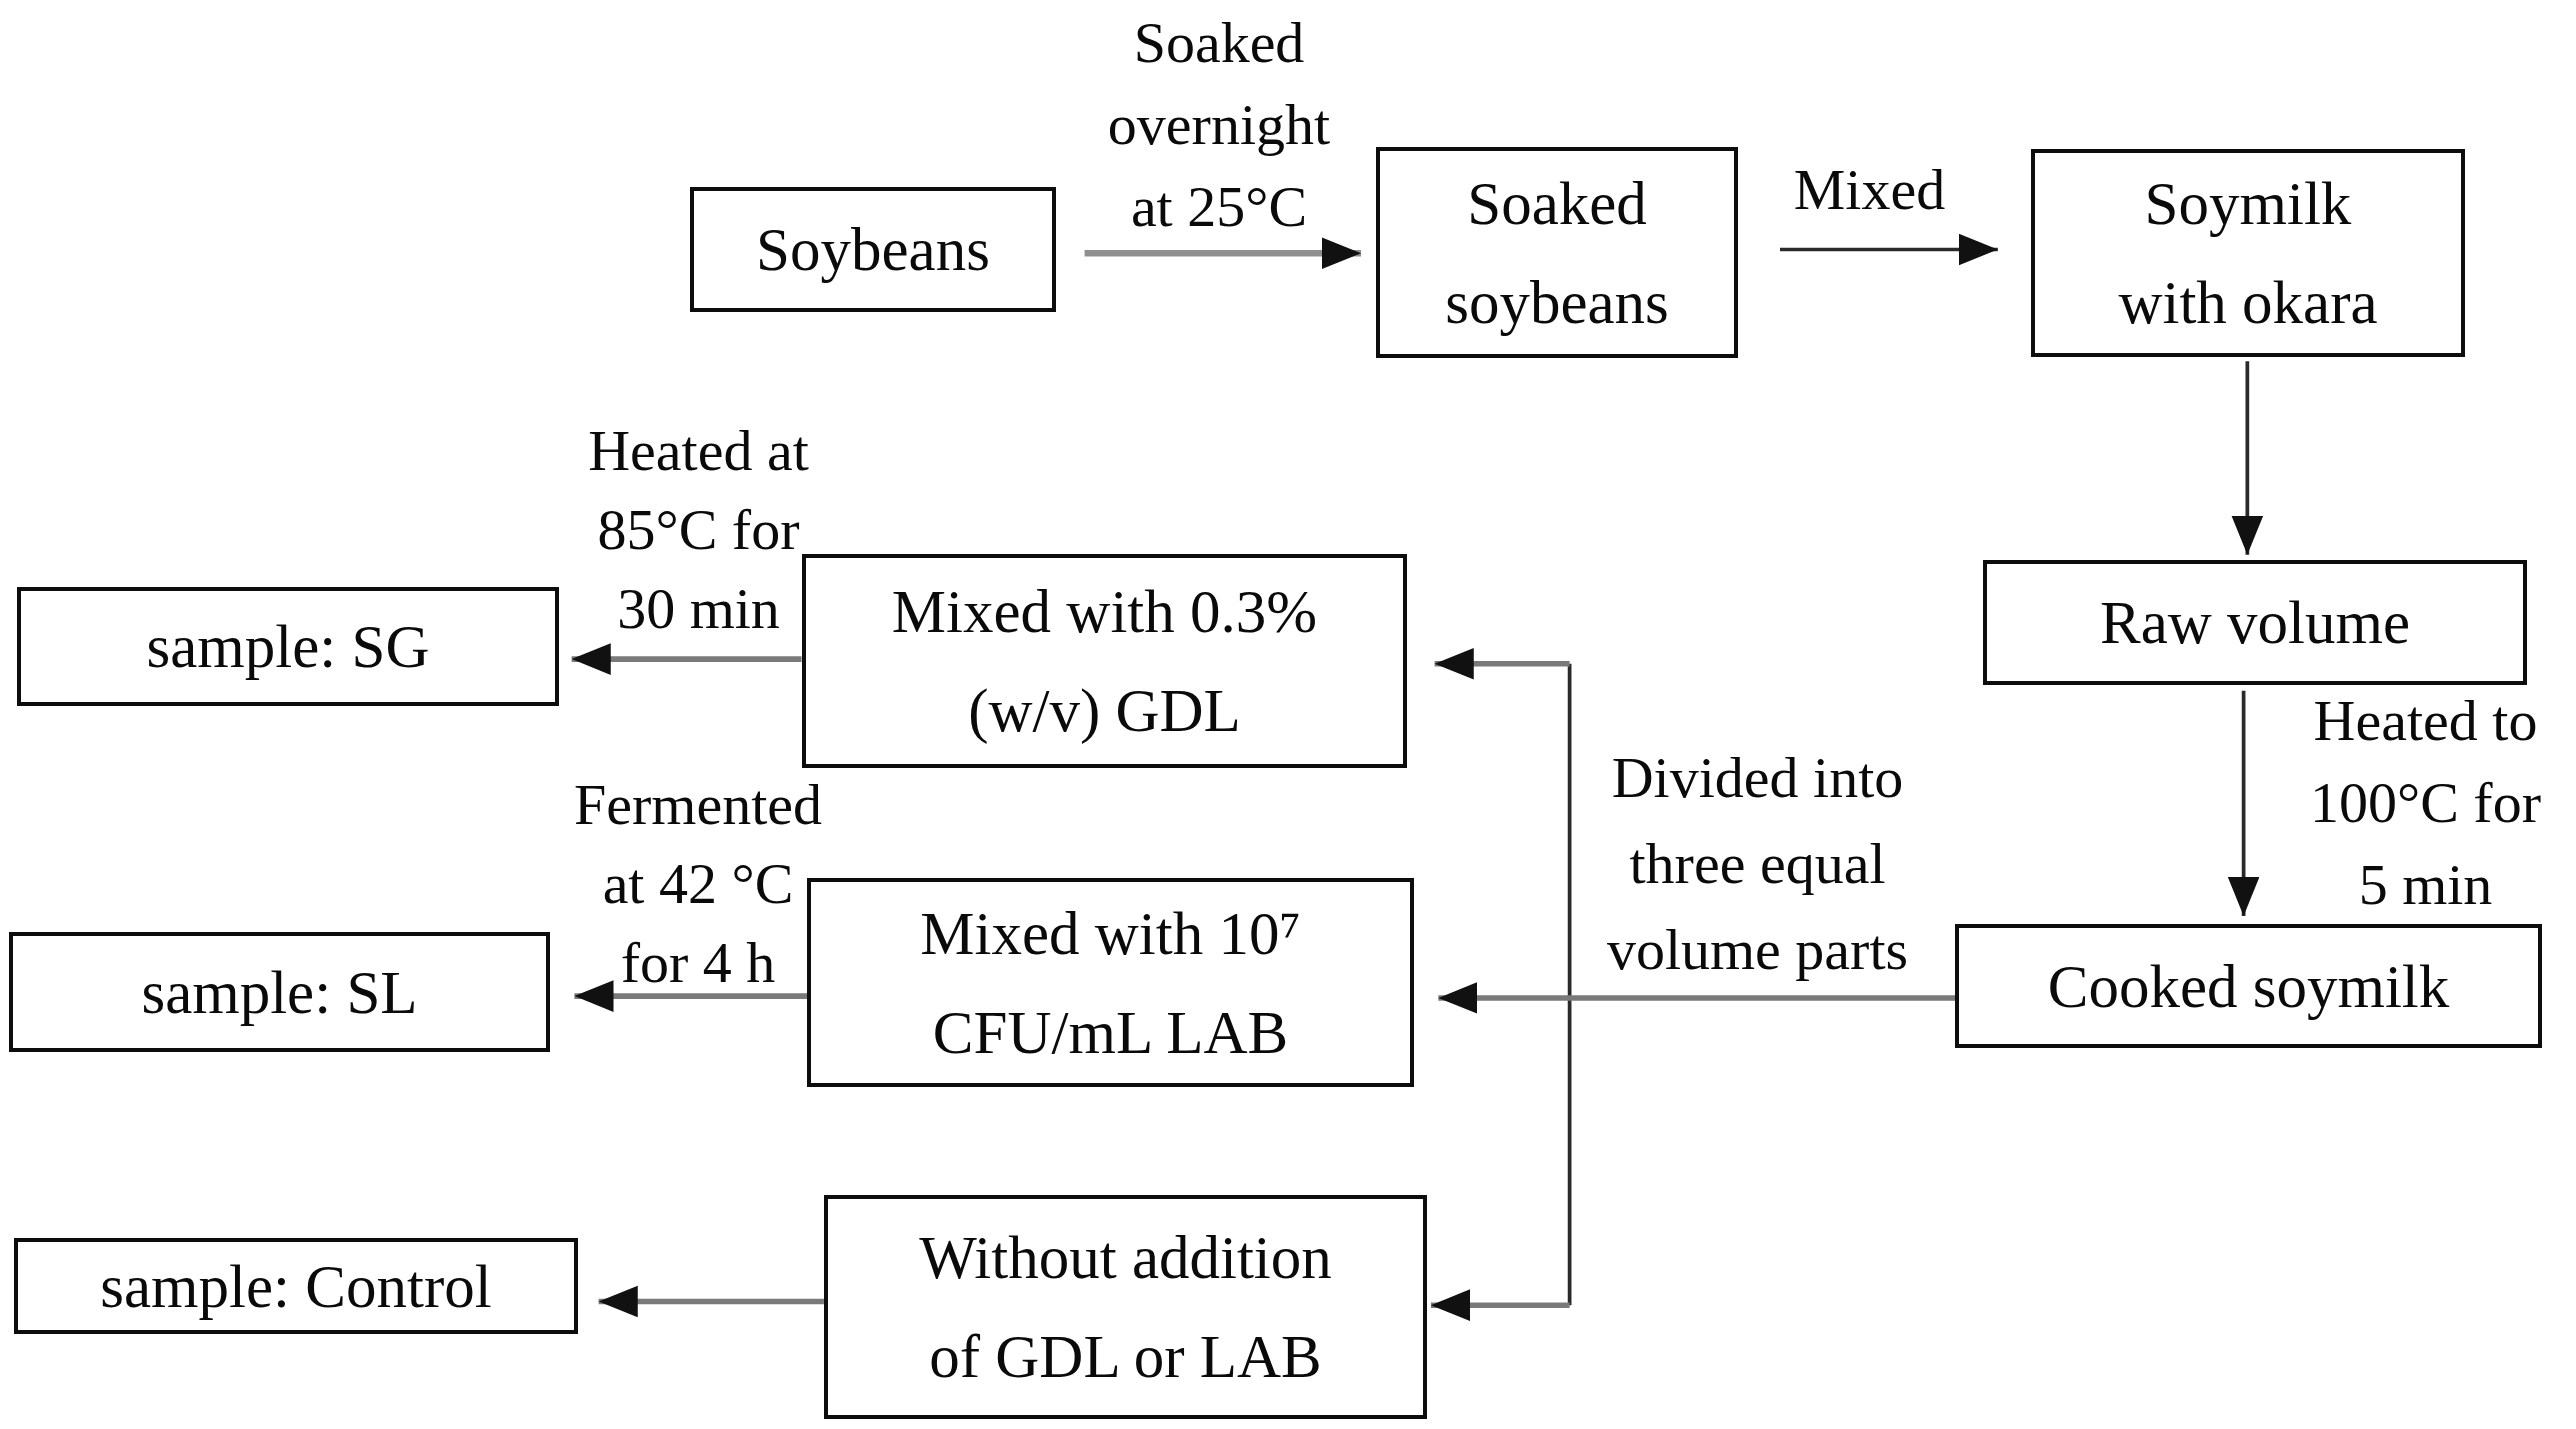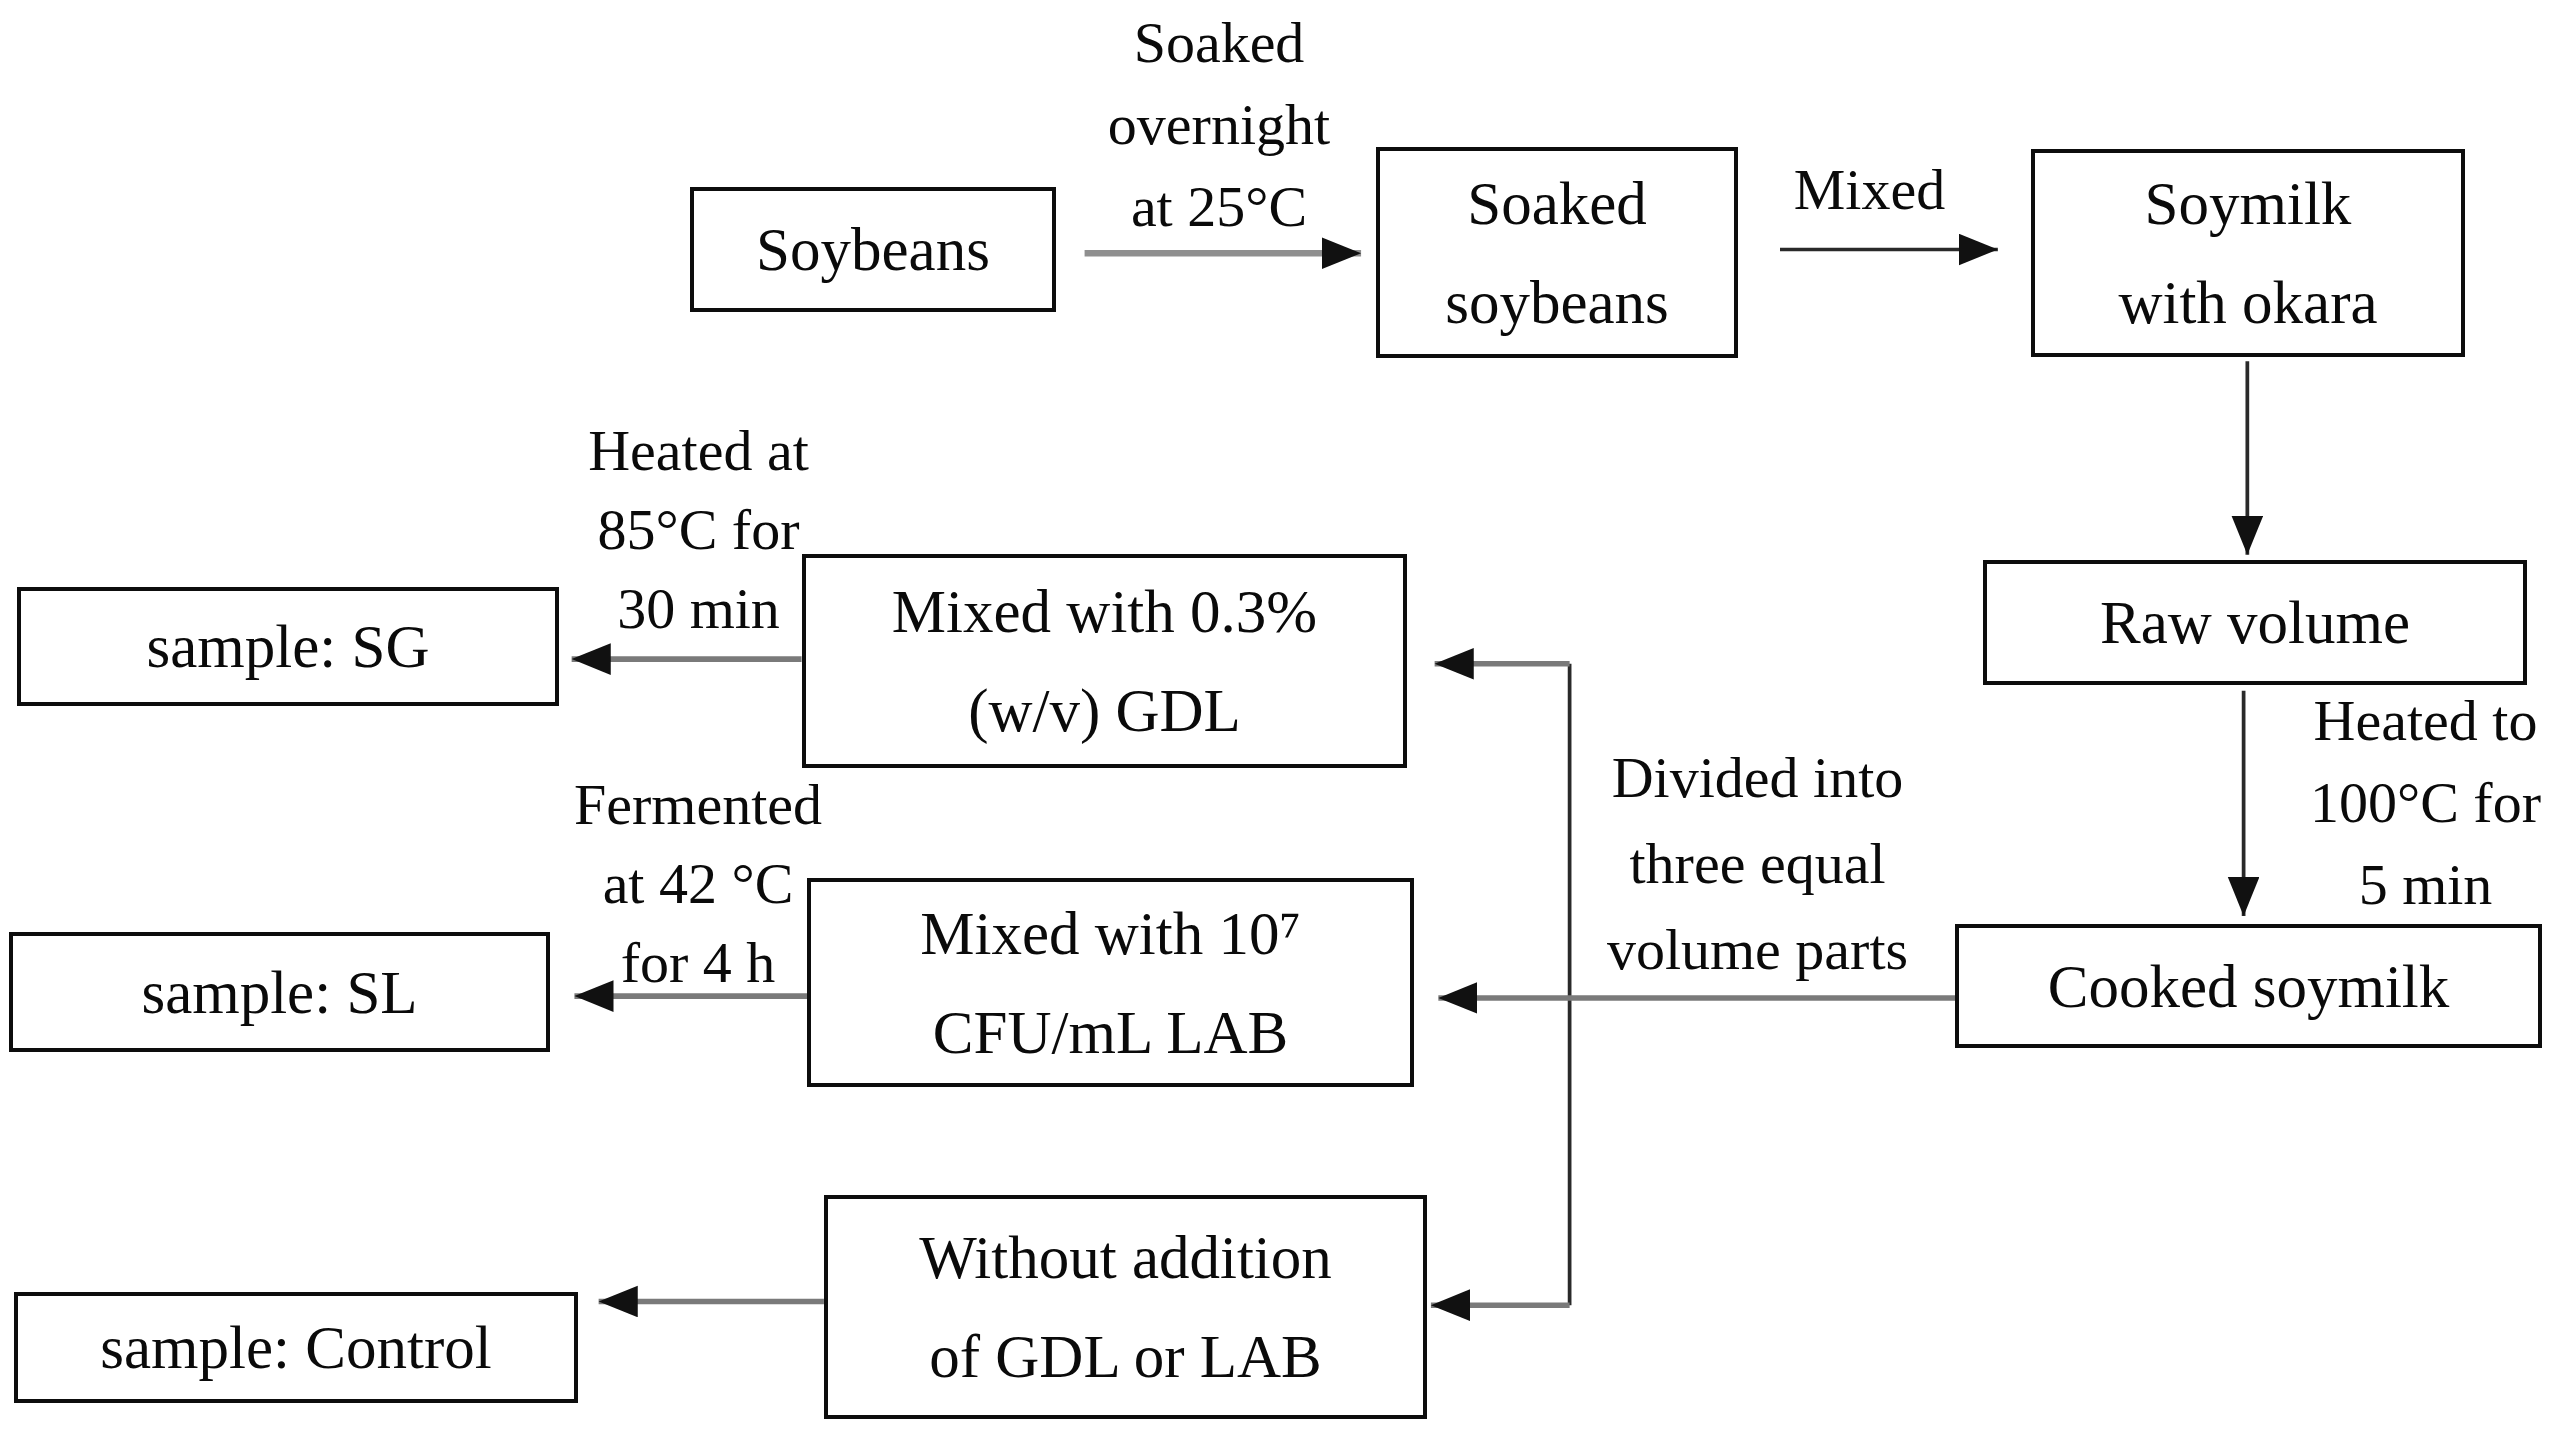--- a/index.html
+++ b/index.html
@@ -46,21 +46,21 @@
   #n-soybeans      { left: 690px;  top: 187px;  width: 366px; height: 125px; }
   #n-soaked        { left: 1376px; top: 147px;  width: 362px; height: 211px; }
   #n-okara         { left: 2031px; top: 149px;  width: 434px; height: 208px; }
   #n-raw           { left: 1983px; top: 560px;  width: 544px; height: 125px; }
   #n-cooked        { left: 1955px; top: 924px;  width: 587px; height: 124px; }
   #n-gdl           { left: 802px;  top: 554px;  width: 605px; height: 214px; }
   #n-lab           { left: 807px;  top: 878px;  width: 607px; height: 209px; }
   #n-without       { left: 824px;  top: 1195px; width: 603px; height: 224px; }
   #n-sg            { left: 17px;   top: 587px;  width: 542px; height: 119px; }
   #n-sl            { left: 9px;   top: 915px;  width: 541px; height: 120px; margin-top: 17px; }
-  #n-control       { left: 14px;   top: 1292px; width: 564px; height: 111px; }
+  #n-control       { left: 14px;   top: 1238px; width: 564px; height: 96px; }
   
   #l-soak          { left: 1005px; top: 1.9px;    width: 428px; }
   #l-ground        { left: 1730px; top: 149px;  width: 279px; }
   #l-filtrated     { left: 2272px; top: 439px;  width: 279px; }
   #l-heated100     { left: 2281px; top: 680px;  width: 289px; }
   #l-divided       { left: 1545px; top: 735px;  width: 425px; line-height: 86px; }
   #l-heated85      { left: 545px;  top: 411px;  width: 307px; line-height: 79px; }
   #l-fermented     { left: 538px;  top: 765px;  width: 320px; line-height: 79px; }
   .shaft-gray { stroke: #8f8f8f; stroke-width: 7px; }
   .shaft-mid  { stroke: #7a7a7a; stroke-width: 6px; }

